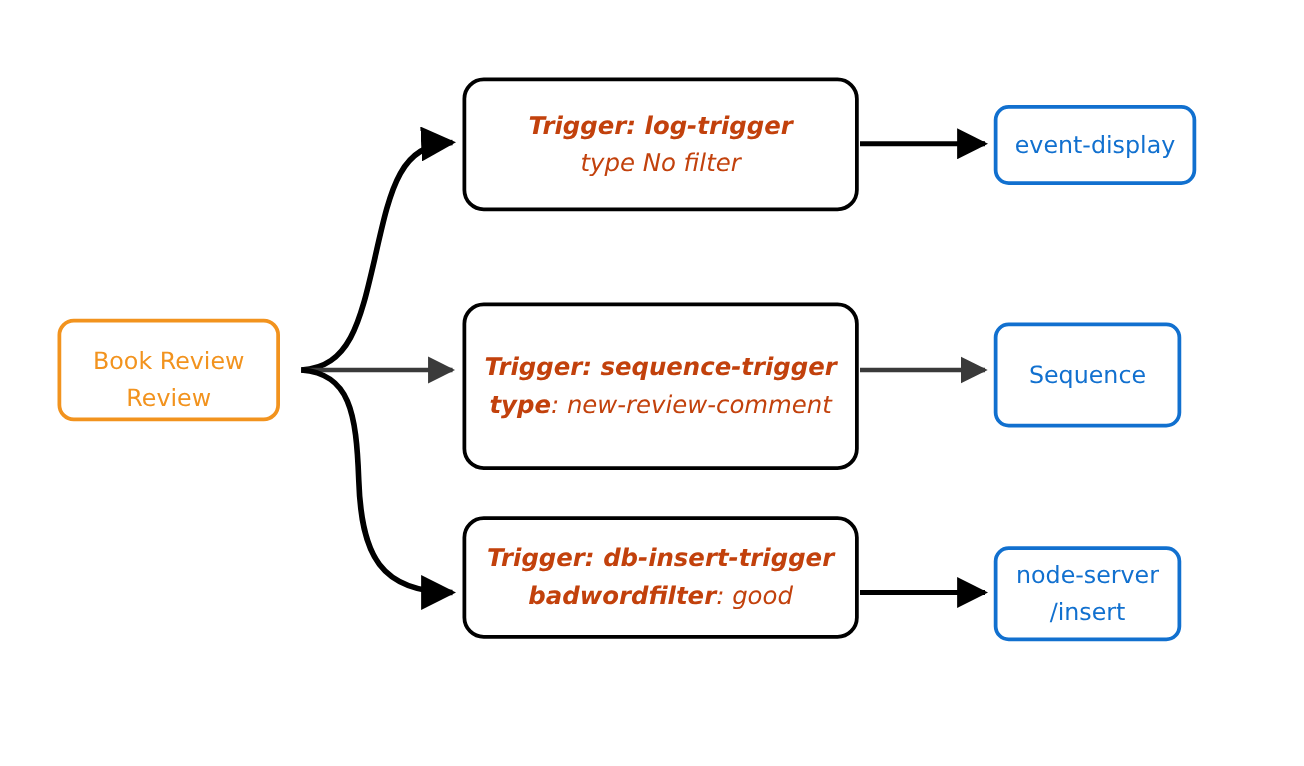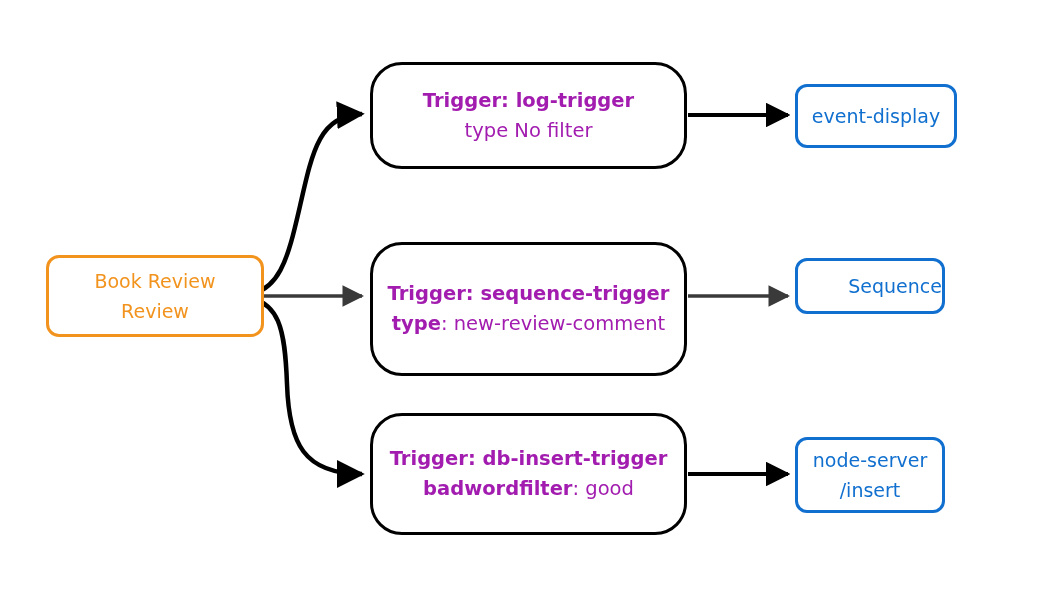--- a/index.html
+++ b/index.html
@@ -30,72 +30,73 @@
     display: flex;
     flex-direction: column;
     align-items: center;
     justify-content: center;
     background: #ffffff;
     text-align: center;
   }
   .node-broker {
     left: 46px;
     top: 255px;
-    width: 218px;
+    width: 178px;
     height: 82px;
     border: 3px solid #F2931E;
     border-radius: 13px;
     color: #F2931E;
     font-size: 19px;
     line-height: 30px;
+    justify-content: flex-end;
   }
   .node-trigger {
     border: 3.5px solid #000000;
-    border-radius: 32px;
-    color: #a21caf;
+    border-radius: 17px;
+    color: #c2410c;
     font-size: 19.5px;
     line-height: 30px;
+    font-style: italic;
   }
   .trigger-1 {
     left: 370px;
     top: 62px;
     width: 317px;
     height: 107px;
   }
   .trigger-2 {
     left: 370px;
     top: 242px;
     width: 317px;
     height: 134px;
   }
   .trigger-3 {
     left: 370px;
     top: 413px;
     width: 317px;
-    height: 122px;
+    height: 98px;
   }
   .node-sink {
     border: 3px solid #1170CF;
     border-radius: 12px;
     color: #1170CF;
     font-size: 19px;
     line-height: 30px;
   }
   .sink-1 {
     left: 795px;
     top: 84px;
     width: 162px;
     height: 64px;
   }
   .sink-2 {
     left: 795px;
     top: 258px;
     width: 150px;
-    height: 56px;
-    align-items: flex-end;
+    height: 84px;
   }
   .sink-3 {
     left: 795px;
     top: 437px;
     width: 150px;
     height: 76px;
   }
   .ln {
     display: block;
     white-space: nowrap;

